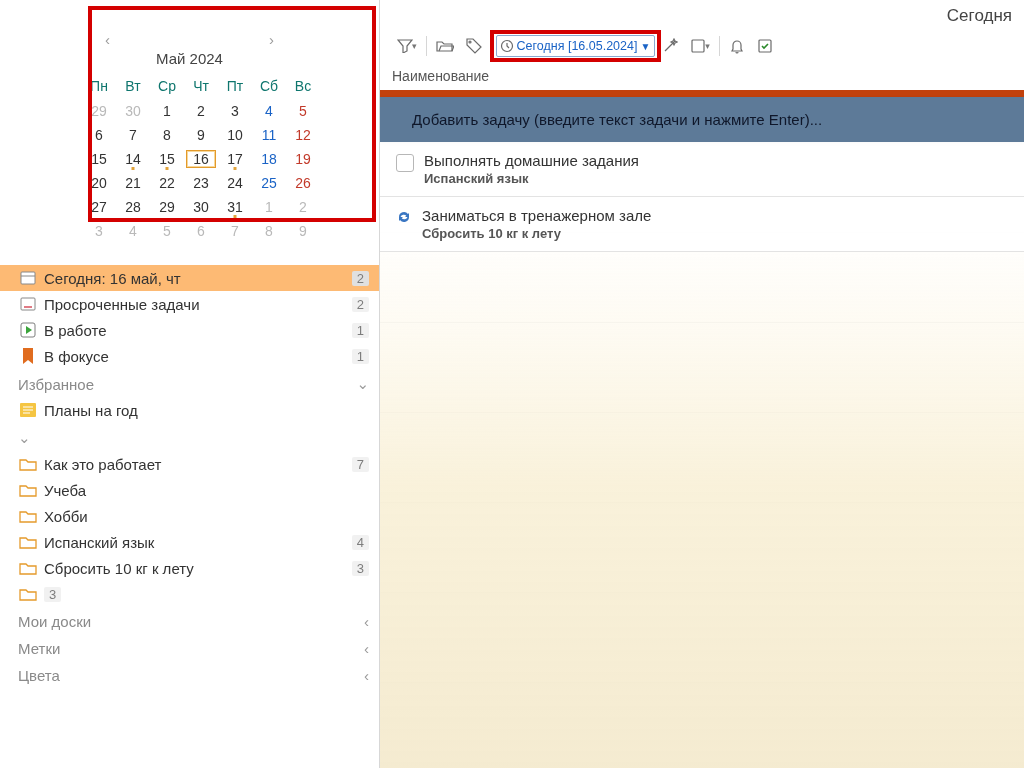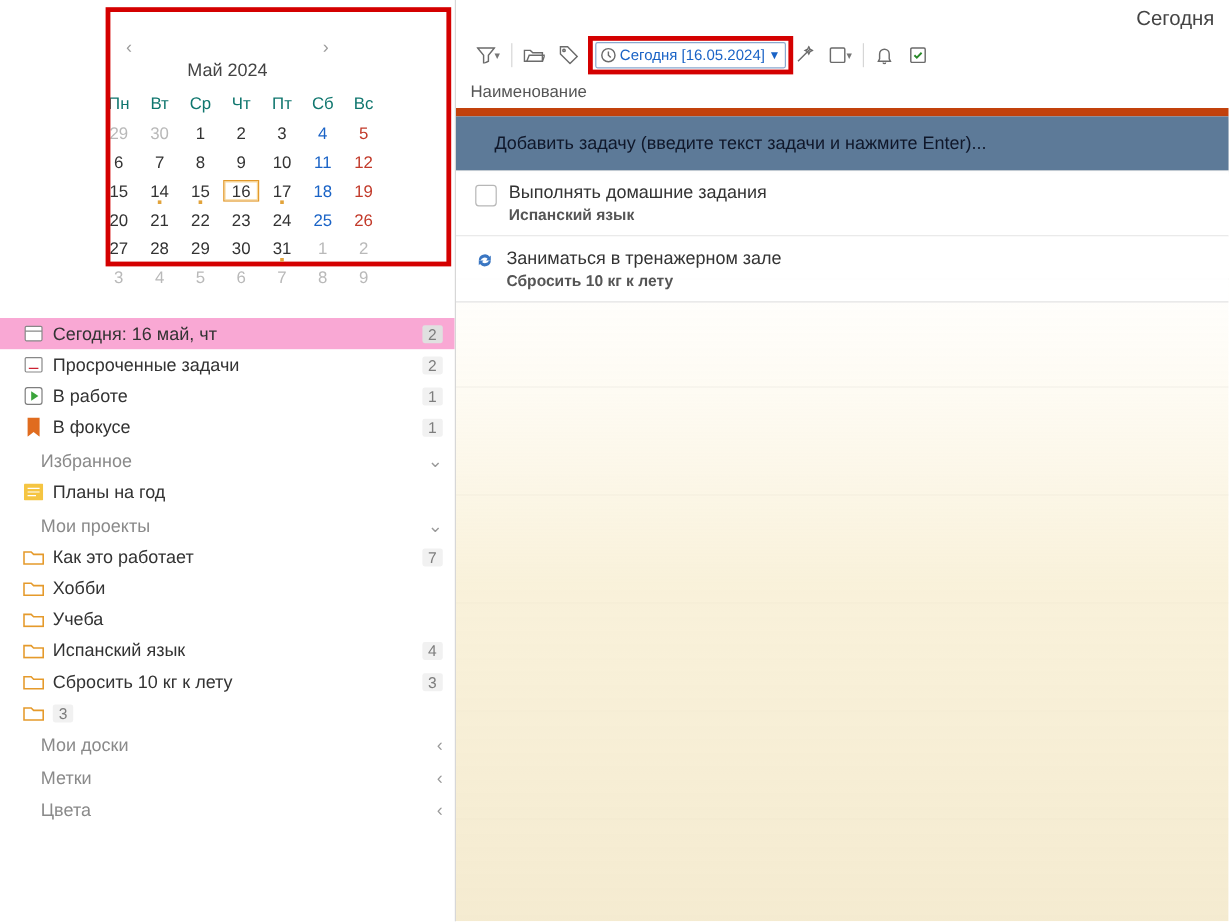--- a/index.html
+++ b/index.html
@@ -19,26 +19,26 @@
   th.sun { color:#c23a2a; }
   td.other { color:#b9b9b9; }
   td.sat { color:#1a63c6; }
   td.sun { color:#c23a2a; }
   td.today span { display:inline-block; border:1px solid #e39a2b; padding:0 6px; box-shadow:inset 0 0 0 1px #f7d89b; }
   td.dot { position:relative; }
   td.dot::after { content:""; position:absolute; left:50%; bottom:1px; width:3px; height:3px; background:#e2a33b; transform:translateX(-50%); }
   
   .navlist { flex:1; overflow:auto; }
   .nav-row { display:flex; align-items:center; padding:4px 10px 4px 18px; font-size:15px; color:#333; position:relative; cursor:pointer; }
-  .nav-row.selected { background:#f9a8d4; }
+  .nav-row.selected { background:#fdba74; }
   .nav-row .icon-slot { width:20px; height:18px; display:flex; align-items:center; justify-content:center; margin-right:6px; flex:none; }
   .nav-row .label { flex:1; white-space:nowrap; overflow:hidden; text-overflow:ellipsis; }
   .nav-row .count { color:#7d7d7d; font-size:13px; background:#f1f1f1; padding:0 5px; border-radius:2px; }
   .nav-row.selected .count { background:#e0e0e0; }
-  .section-row { display:flex; align-items:center; padding:6px 10px 4px 18px; font-size:15px; color:#8a8a8a; cursor:pointer;margin-left:16px; }
+  .section-row { display:flex; align-items:center; padding:6px 10px 4px 18px; font-size:15px; color:#8a8a8a; cursor:pointer; }
   .section-row .label { flex:1; }
   .section-row .chev { color:#9a9a9a; font-size:15px; }
   
   svg { display:block; }
   .ic-today rect { fill:#fff; stroke:#888; stroke-width:1; }
   .ic-today line { stroke:#888; stroke-width:1; }
   .ic-overdue rect { fill:#fff; stroke:#888; stroke-width:1; }
   .ic-overdue line { stroke:#c23; stroke-width:1.2; }
   .ic-play polygon { fill:#3ba43b; }
   .ic-play rect { fill:none; stroke:#7e7e7e; stroke-width:1; }
@@ -210,48 +210,47 @@
             <rect x="0" y="0" width="16" height="14" rx="1"></rect>
             <line x1="3" y1="4" x2="13" y2="4"></line>
             <line x1="3" y1="7" x2="13" y2="7"></line>
             <line x1="3" y1="10" x2="10" y2="10"></line>
           </svg>
       </span>
       <span class="label">Планы на год</span>
     </div>
 
     <div class="section-row">
-      <span class="label">Мои проекты</span>
       <span class="chev">⌄</span>
     </div>
     <div id="proj-list">
         <div class="nav-row">
           <span class="icon-slot">
             <svg class="ic-folder" width="18" height="14">
               <path d="M1 3h6l2 2h8v8H1z"></path>
             </svg>
           </span>
           <span class="label">Как это работает</span>
           <span class="count">7</span>
         </div>
         <div class="nav-row">
           <span class="icon-slot">
             <svg class="ic-folder" width="18" height="14">
               <path d="M1 3h6l2 2h8v8H1z"></path>
             </svg>
           </span>
+          <span class="label">Учеба</span>
+        </div>
+        <div class="nav-row">
+          <span class="icon-slot">
+            <svg class="ic-folder" width="18" height="14">
+              <path d="M1 3h6l2 2h8v8H1z"></path>
+            </svg>
+          </span>
           <span class="label">Хобби</span>
-        </div>
-        <div class="nav-row">
-          <span class="icon-slot">
-            <svg class="ic-folder" width="18" height="14">
-              <path d="M1 3h6l2 2h8v8H1z"></path>
-            </svg>
-          </span>
-          <span class="label">Учеба</span>
         </div>
         <div class="nav-row">
           <span class="icon-slot">
             <svg class="ic-folder" width="18" height="14">
               <path d="M1 3h6l2 2h8v8H1z"></path>
             </svg>
           </span>
           <span class="label">Испанский язык</span>
           <span class="count">4</span>
         </div>

